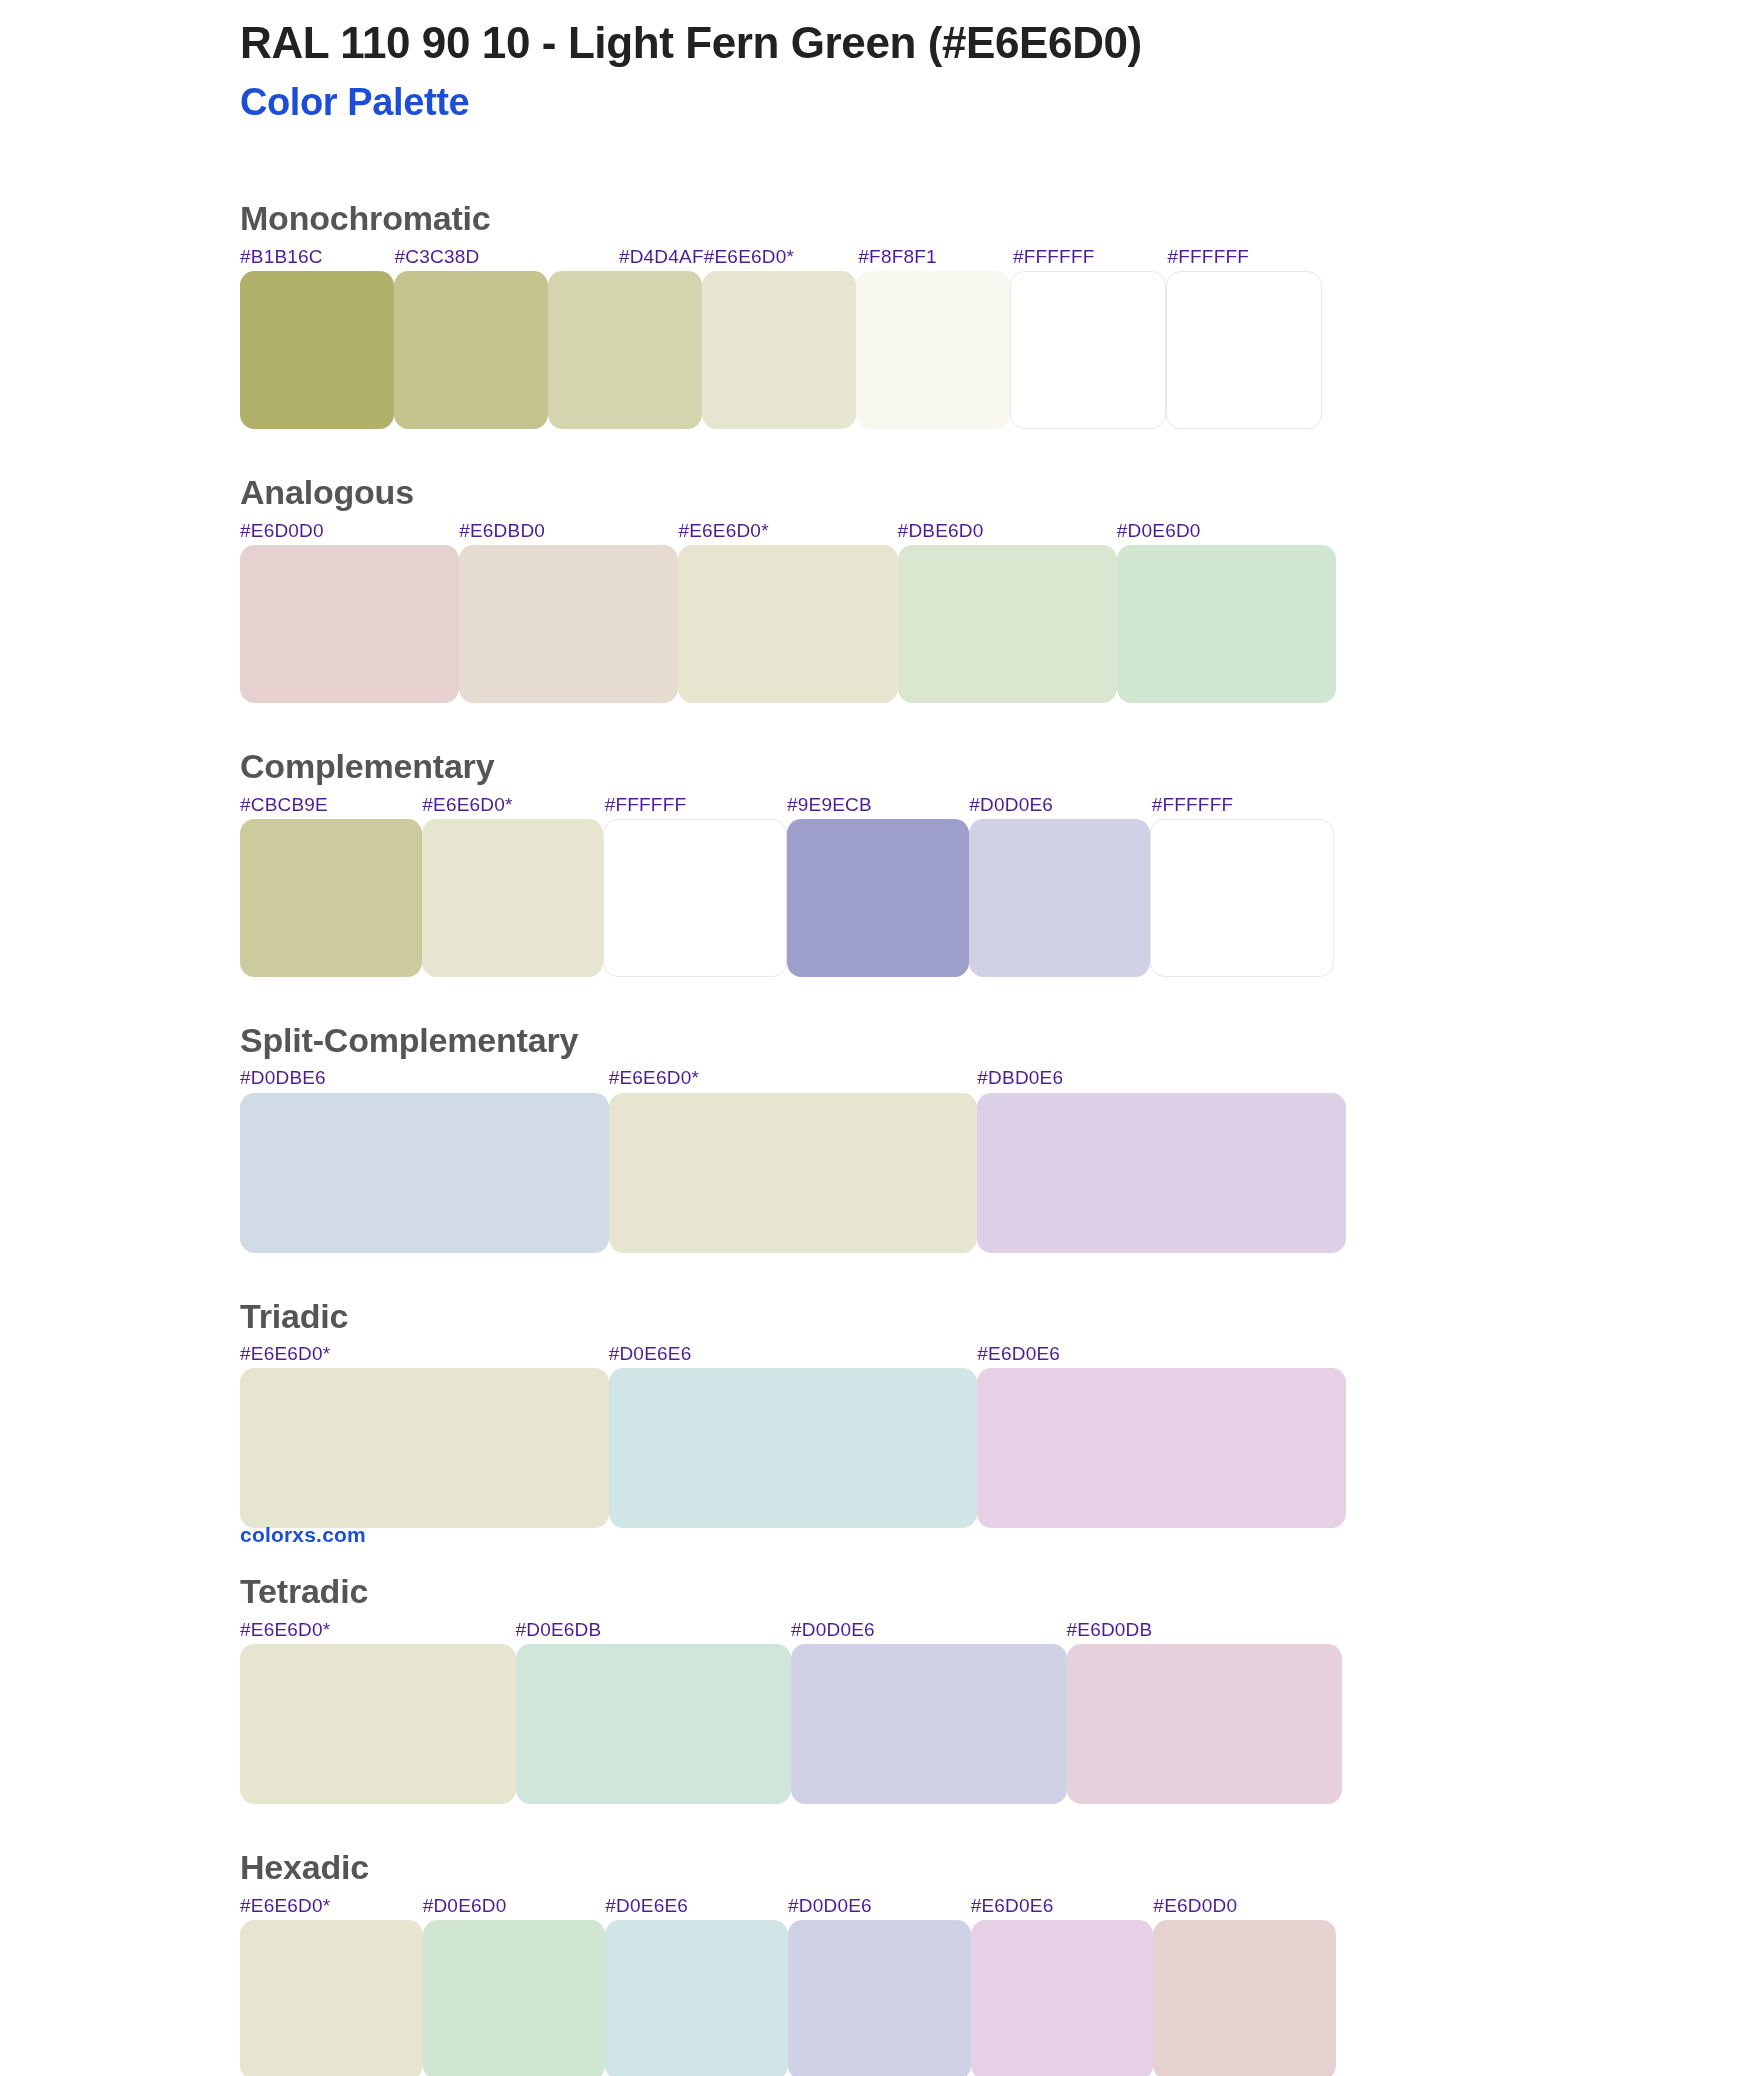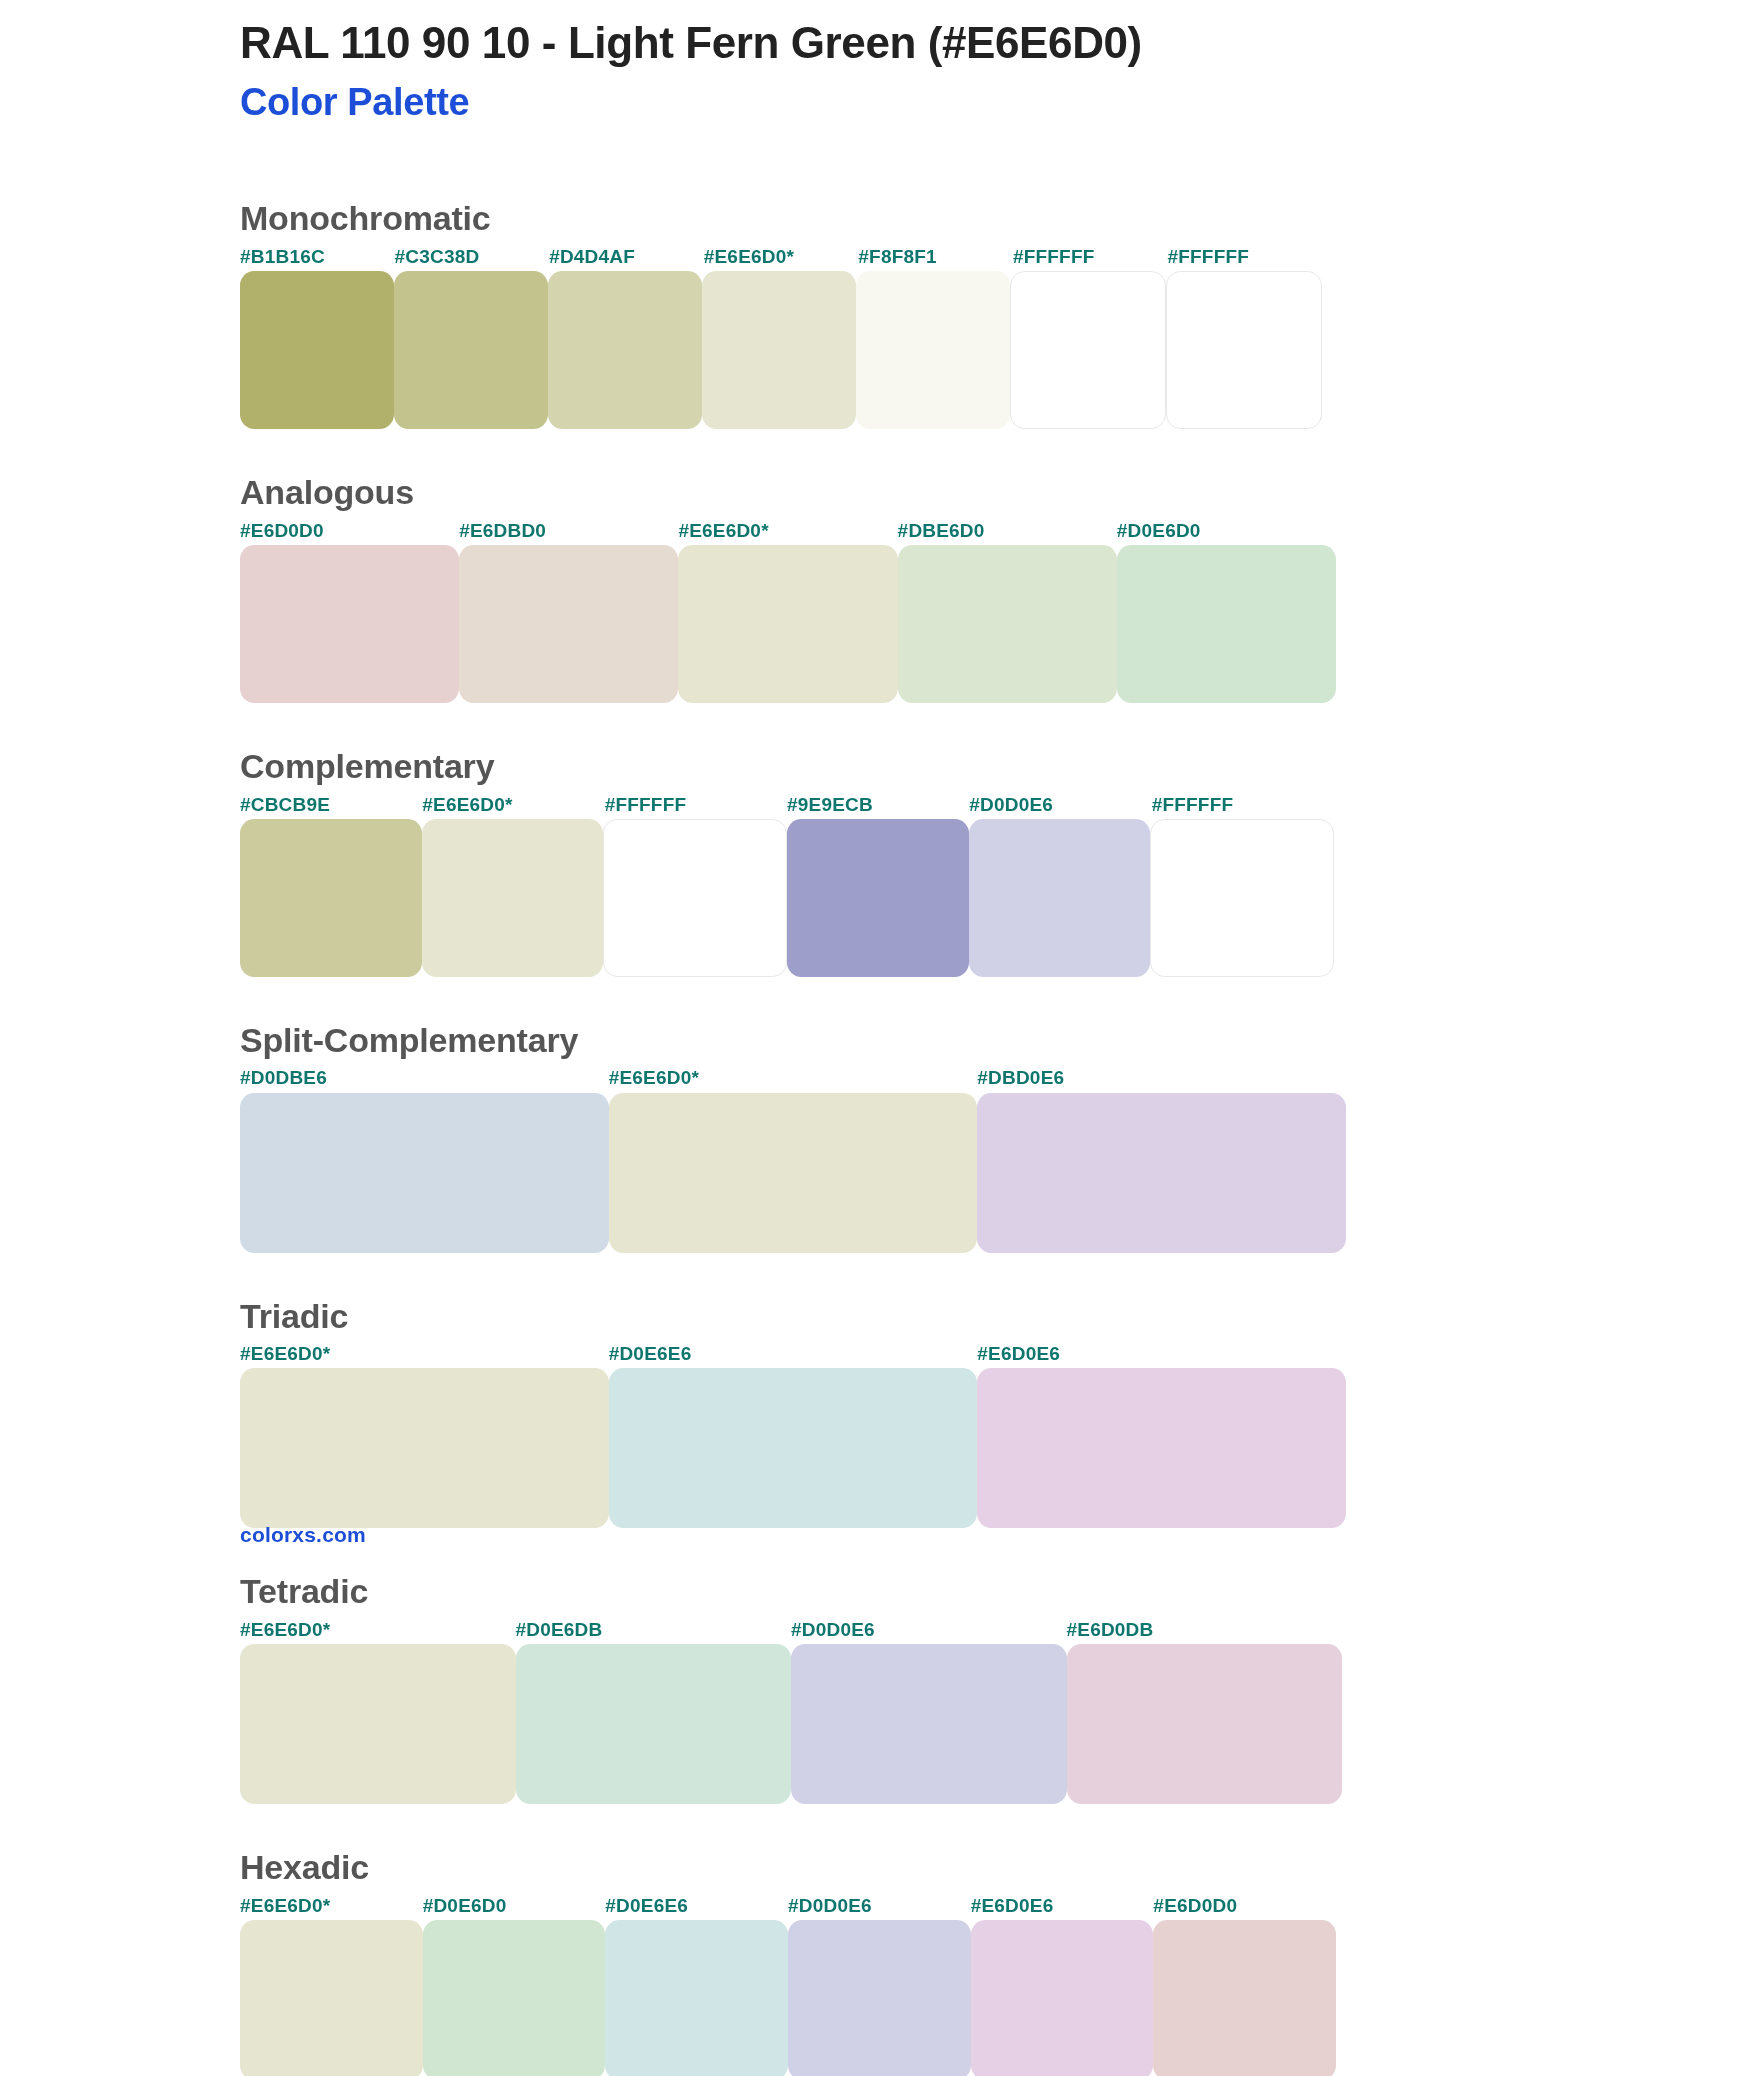--- a/index.html
+++ b/index.html
@@ -71,22 +71,22 @@
   }
   .labels-row {
     position: relative;
     left: 240px;
     display: flex;
     width: 1094px;
     margin: 0 0 3.2px 0;
   }
   .swatch-label {
     font-size: 19px;
-    font-weight: bold;
-    color: #0f766e;
+    font-weight: normal;
+    color: #4c1d95;
     letter-spacing: 0.2px;
     white-space: nowrap;
     line-height: 1.1;
   }
   .swatches-row {
     position: relative;
     left: 240px;
     display: flex;
     width: 1094px;
   }
@@ -145,21 +145,21 @@
     <h1 class="page-title">RAL 110 90 10 - Light Fern Green (#E6E6D0)</h1>
     <h2 class="page-subtitle">Color Palette</h2>
   </div>
 
   <div class="sections">
       <div class="section" data-section="monochromatic">
         <div class="section-title">Monochromatic</div>
         <div class="labels-row">
           <div class="swatch-label" style="flex: 1 1 0px;">#B1B16C</div>
           <div class="swatch-label" style="flex: 1 1 0px;">#C3C38D</div>
-          <div class="swatch-label" style="flex: 1 1 0px;">#D4D4AF</div>
+          <div class="swatch-label" style="flex: 1 1 0px; text-align: right;">#D4D4AF</div>
           <div class="swatch-label" style="flex: 1 1 0px;">#E6E6D0*</div>
           <div class="swatch-label" style="flex: 1 1 0px;">#F8F8F1</div>
           <div class="swatch-label" style="flex: 1 1 0px;">#FFFFFF</div>
           <div class="swatch-label" style="flex: 1 1 0px;">#FFFFFF</div>
         </div>
         <div class="swatches-row">
           <div class="swatch" title="#B1B16C" style="background: rgb(177, 177, 108);"></div>
           <div class="swatch" title="#C3C38D" style="background: rgb(195, 195, 141);"></div>
           <div class="swatch" title="#D4D4AF" style="background: rgb(212, 212, 175);"></div>
           <div class="swatch" title="#E6E6D0*" style="background: rgb(230, 230, 208);"></div>

